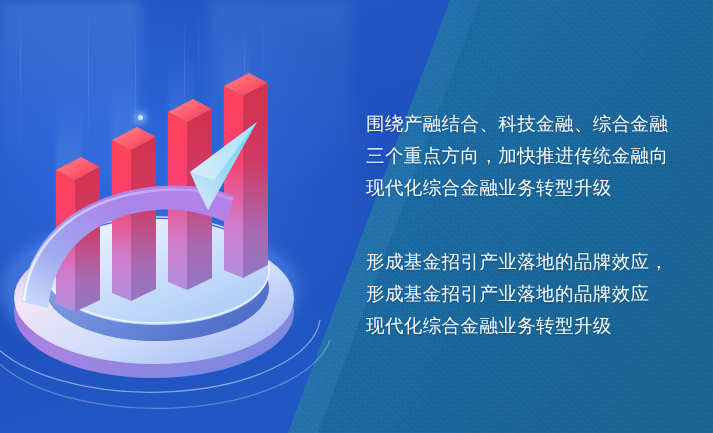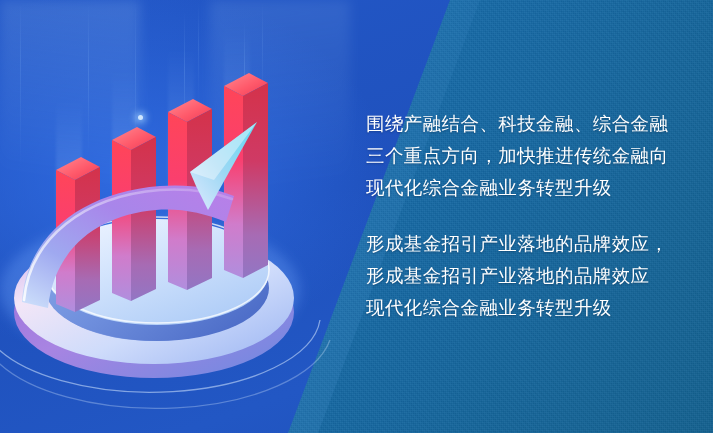--- a/index.html
+++ b/index.html
@@ -89,21 +89,21 @@
   .illus svg { display:block; width:100%; height:100%; overflow: visible; }
 
   
   .copy {
     position: absolute;
     left: 366px;
     top: 108px;
     width: 320px;
   }
   .para { margin: 0; }
-  .para + .para { margin-top: 24px; }
+  .para + .para { margin-top: 42px; }
   .line {
     color: #ffffff;
     font-size: 18.5px;
     line-height: 32px;
     letter-spacing: .4px;
     white-space: nowrap;
     text-shadow: 0 1px 2px rgba(0,20,50,.35);
   }
 </style>
 </head>

